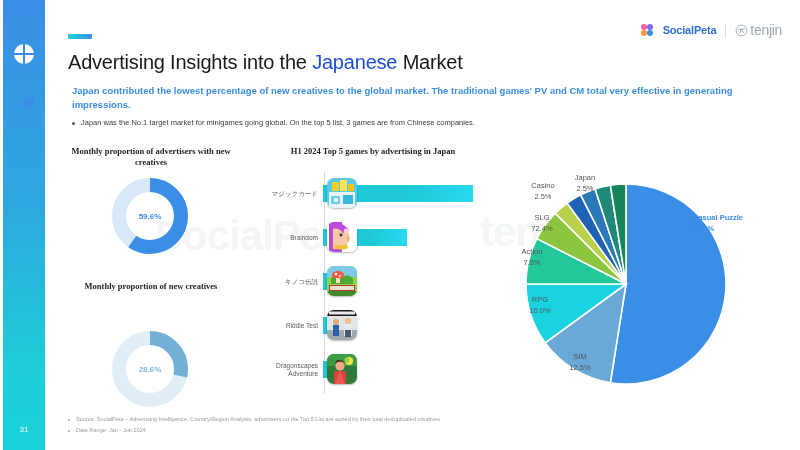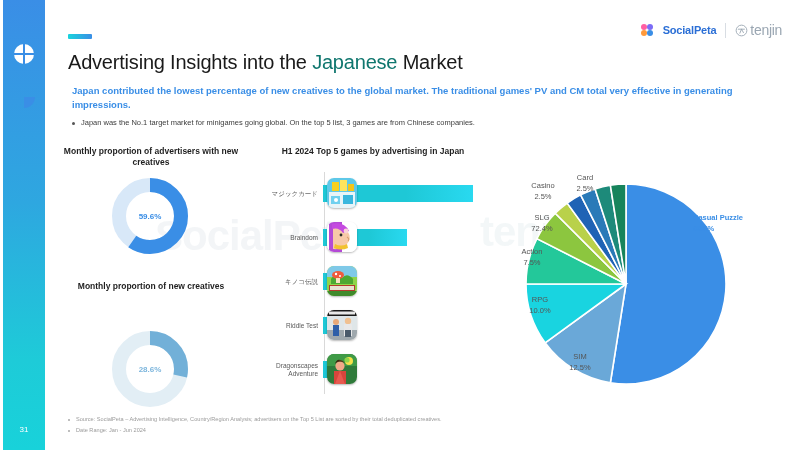--- a/index.html
+++ b/index.html
@@ -62,41 +62,41 @@
   .sp-name { font-size: 11px; font-weight: bold; color: #2b6fd6; letter-spacing: -0.2px; }
   .brand-div { width: 1px; height: 15px; background: #d8dde3; }
   .tenjin-wrap { display: flex; align-items: center; gap: 2px; }
   .tenjin-name { font-size: 14px; color: #9aa6b2; letter-spacing: -0.3px; }
 
   .title {
     position: absolute; left: 68px; top: 51px;
     font-size: 20px; font-weight: normal; color: #1a1a1a; letter-spacing: -0.2px;
     white-space: nowrap;
   }
-  .title .hl { color: #0f766e; text-align: center; }
+  .title .hl { color: #1d4ed8; text-align: center; }
 
   .subtitle {
     position: absolute; left: 72px; top: 84px; width: 672px;
     font-size: 9.5px; font-weight: bold; color: #3a8ee6; line-height: 1.45;
   }
 
   .bullet-row {
     position: absolute; left: 72px; top: 117px; width: 460px;
     display: flex; gap: 6px;
   }
   .bullet-dot {
     width: 3px; height: 3px; background: #555; border-radius: 50%;
     margin-top: 5px; flex: none;
   }
   .bullet-text { font-size: 7.5px; color: #3c3c3c; line-height: 1.5; }
 
   
   .panel-title {
     position: absolute; text-align: center;
-    font-size: 8.5px; font-weight: bold; color: #1f1f1f; line-height: 1.35;
+    font-size: 8.5px; font-weight: bold; color: #1f1f1f; line-height: 1.35; font-family: Liberation Serif, serif;
   }
   .pt-donut1 { left: 62px; top: 146px; width: 178px; }
   .pt-donut2 { left: 62px; top: 281px; width: 178px; }
   .pt-bars   { left: 248px; top: 146px; width: 250px; }
   .pt-pie    { left: 508px; top: 146px; width: 250px; }
 
   
   .donut { position: absolute; width: 84px; height: 84px; }
   .donut1 { left: 108px; top: 174px; }
   .donut2 { left: 108px; top: 327px; }
@@ -359,21 +359,21 @@
     </div>
     <div class="pie-label" style="left:16px; top:46px; width:36px;">
       <span>SLG</span>
       <span class="pct">72.4%</span>
     </div>
     <div class="pie-label" style="left:14px; top:14px; width:42px;">
       <span>Casino</span>
       <span class="pct">2.5%</span>
     </div>
     <div class="pie-label" style="left:60px; top:6px; width:34px;">
-      <span>Card</span>
+      <span>Japan</span>
       <span class="pct">2.5%</span>
     </div>
   </div>
 
   <div class="footer">
     <div class="foot-row">
       <span class="foot-dot"></span>
       <span class="foot-text">Source: SocialPeta – Advertising Intelligence, Country/Region Analysis; advertisers on the Top 5 List are sorted by their total deduplicated creatives.</span>
     </div>
     <div class="foot-row">

